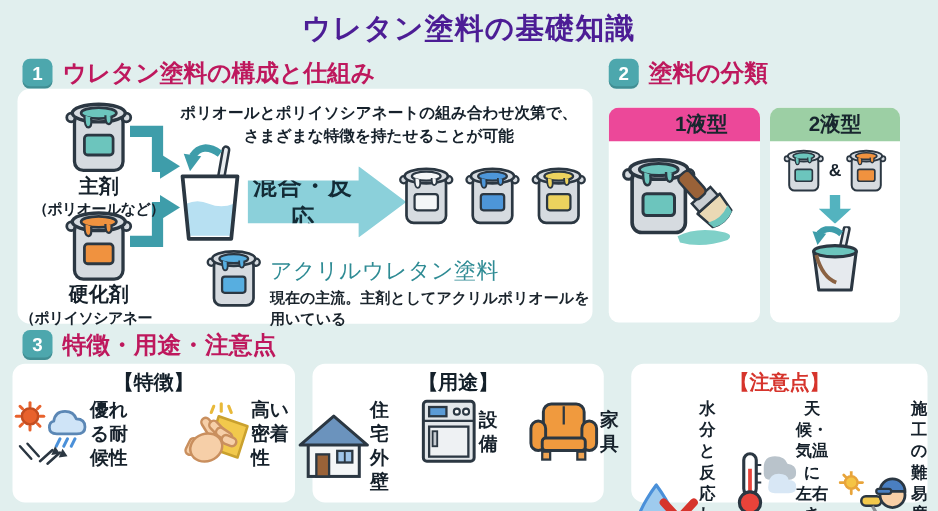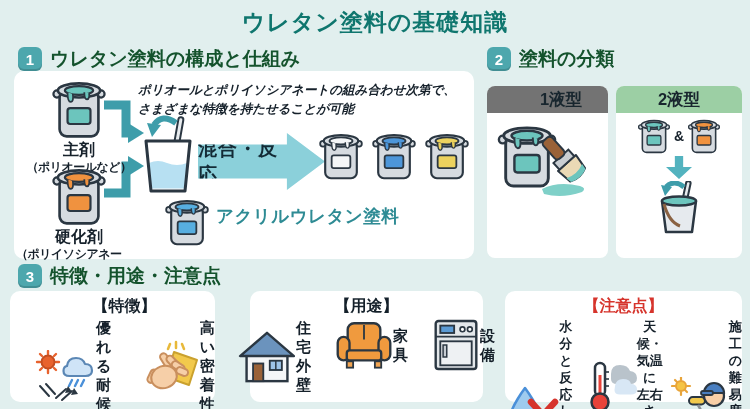--- a/index.html
+++ b/index.html
@@ -7,83 +7,83 @@
   body {
     position:relative; overflow:hidden;
     background:#e1efee;
     font-family:"Liberation Sans","DejaVu Sans",sans-serif;
     color:#16212b;
   }
   .pre { white-space:pre-line; }
 
   .title {
     position:absolute; top:7px; left:0; width:750px;
-    text-align:center; font-size:23px; font-weight:bold; color:#0f766e; letter-spacing:1px;
+    text-align:center; font-size:23px; font-weight:bold; color:#4c1d95; letter-spacing:1px;
   }
 
   .sec-header { position:absolute; display:flex; align-items:center; gap:8px; }
   .badge {
     width:24px; height:24px; border-radius:6px; background:#4da7ad; color:#fff;
     font-size:15px; font-weight:bold; display:flex; align-items:center; justify-content:center;
     box-shadow:inset 0 -2px 0 rgba(0,0,0,.15);
   }
-  .sec-title { font-size:19px; font-weight:bold; color:#14532d; }
+  .sec-title { font-size:19px; font-weight:bold; color:#be185d; }
 
   
   .panel1 { position:absolute; left:14px; top:71px; width:460px; height:188px; background:#fff; border-radius:10px; }
   .agent-block { position:absolute; width:126px; display:flex; flex-direction:column; align-items:center; }
   .agent-block.main { left:2px; top:8px; }
   .agent-block.hard { left:2px; top:95px; }
   .agent-label { font-size:16px; font-weight:bold; line-height:1.15; margin-top:2px; }
   .agent-sublabel { font-size:12px; font-weight:bold; letter-spacing:-0.5px; }
   .connectors { position:absolute; left:0; top:0; }
   .cup { position:absolute; left:126px; top:44px; }
   .note {
     position:absolute; top:10px; right:6px; width:330px;
-    font-size:12.5px; font-weight:bold; line-height:1.55; text-align:left; color:#16212b;font-style:italic;
+    font-size:12.5px; font-weight:bold; line-height:1.55; text-align:center; color:#16212b;
   }
   .mix-arrow {
     position:absolute; left:184px; top:62px; width:127px; height:57px; background:#8bd0da;
     clip-path:polygon(0 20%,70% 20%,70% 0,100% 50%,70% 100%,70% 80%,0 80%);
     display:flex; align-items:center;
   }
-  .mix-arrow span { width:70%; text-align:left; font-size:19px; font-weight:bold; color:#132b36; letter-spacing:1px; }
+  .mix-arrow span { width:70%; text-align:center; font-size:19px; font-weight:bold; color:#132b36; letter-spacing:1px; }
   .result-cans { position:absolute; left:304px; top:60px; display:flex; gap:7px; }
   .acrylic-can { position:absolute; left:150px; top:126px; }
-  .acrylic-heading { position:absolute; left:202px; top:133px; font-size:17.5px; font-weight:bold; color:#2e8b94; letter-spacing:0.5px; }
+  .acrylic-heading { position:absolute; left:202px; top:133px; font-size:17.5px; font-weight:normal; color:#2e8b94; letter-spacing:0.5px; }
   .acrylic-desc { position:absolute; left:202px; top:159px; font-size:12px; font-weight:bold; color:#1a242c; }
 
   
   .type-card {
     position:absolute; top:86px; height:172px; background:#fff; border-radius:8px;
     overflow:hidden; display:flex; flex-direction:column; align-items:center;
   }
   .card-1k { left:487px; width:121px; }
-  .card-2k { left:616px; width:126px; }
+  .card-2k { left:616px; width:104px; }
   .type-head {
     width:100%; height:27px; font-size:16.5px; font-weight:bold; color:#18262e;
     display:flex; align-items:center; justify-content:center; flex:none;
   }
-  .type-head.teal { background:#737373;padding-left:27px; }
+  .type-head.teal { background:#ec4899;padding-left:27px; }
   .type-head.green { background:#9ccfa4; }
   .type-caption { font-size:15.5px; font-weight:bold; text-align:center; line-height:1.4; margin-top:4px; }
   .card-2k .type-caption { font-size:13.5px; line-height:1.35; margin-top:2px; }
   .duo-row { display:flex; align-items:center; gap:3px; margin-top:5px; }
   .amp { font-size:14px; font-weight:bold; }
   .down-arrow {
     width:26px; height:23px; background:#53b3bf; margin:2px 0;
     clip-path:polygon(34% 0,66% 0,66% 48%,100% 48%,50% 100%,0 48%,34% 48%);
   }
 
   
   .info-card {
     position:absolute; top:291px; height:111px; background:#fff; border-radius:10px;
     display:flex; flex-direction:column; align-items:center; padding-top:5px;
   }
-  .card-feat { left:10px;  width:205px;padding-left:24px; }
+  .card-feat { left:10px;  width:226px; }
   .card-uses { left:250px; width:233px; }
   .card-caut { left:505px; width:237px; }
   .info-head { font-size:16px; font-weight:bold; color:#14202a; }
   .info-head.red { color:#d6342c; }
   .items-row { display:flex; align-items:flex-start; justify-content:center; margin-top:1px; }
   .card-feat .items-row { gap:26px; }
   .card-uses .items-row { gap:24px; }
   .card-caut .items-row { gap:8px; }
   .item { display:flex; flex-direction:row; align-items:center; }
   .item-icon { height:54px; display:flex; align-items:center; justify-content:center; }
@@ -167,20 +167,21 @@
         </svg>
       <svg width="46" height="50" viewBox="0 0 64 68" style="--paint:#ecd25e">
           <use href="#sym-can"></use>
         </svg>
     </div>
 
     <svg class="acrylic-can" width="46" height="50" viewBox="0 0 64 68" style="--paint:#57aee0">
         <use href="#sym-can"></use>
       </svg>
     <div class="acrylic-heading">アクリルウレタン塗料</div>
+    <div class="acrylic-desc">現在の主流。主剤としてアクリルポリオールを用いている</div>
   </div>
 
   <div class="sec-header" style="left:487px;top:46px;">
     <span class="badge">2</span>
     <span class="sec-title">塗料の分類</span>
   </div>
 
   <div class="type-card card-1k">
     <div class="type-head teal">1液型</div>
     <svg width="104" height="86" viewBox="0 0 104 86" style="margin-top:6px">
@@ -293,45 +294,45 @@
             <polygon points="31,2 2,27 60,27" fill="#6b93bd" stroke="#2b3742" stroke-width="2.6" stroke-linejoin="round"></polygon>
             <rect x="16" y="35" width="11" height="19" fill="#9a6238" stroke="#2b3742" stroke-width="2"></rect>
             <rect x="34" y="32" width="13" height="10" fill="#9ec4e8" stroke="#2b3742" stroke-width="2"></rect>
             <line x1="40.5" y1="32" x2="40.5" y2="42" stroke="#2b3742" stroke-width="1.6"></line>
           </svg>
         </span>
         <div class="item-label">住宅外壁</div>
       </div>
       <div class="item">
         <span class="item-icon">
+          <svg width="48" height="52" viewBox="0 0 52 56">
+            <rect x="4" y="2" width="44" height="52" rx="3" fill="#e3e7ea" stroke="#2b3742" stroke-width="2.6"></rect>
+            <rect x="9" y="7" width="15" height="8" fill="#5b9bd5" stroke="#2b3742" stroke-width="2"></rect>
+            <circle cx="33" cy="11" r="2.6" fill="#fff" stroke="#2b3742" stroke-width="1.8"></circle>
+            <circle cx="41" cy="11" r="2.6" fill="#fff" stroke="#2b3742" stroke-width="1.8"></circle>
+            <line x1="4" y1="19" x2="48" y2="19" stroke="#2b3742" stroke-width="2"></line>
+            <rect x="9" y="24" width="34" height="26" fill="#eef1f3" stroke="#2b3742" stroke-width="2"></rect>
+            <rect x="12" y="28" width="4" height="13" fill="#c6ccd2" stroke="#2b3742" stroke-width="1.6"></rect>
+          </svg>
+        </span>
+        <div class="item-label">設備</div>
+      </div>
+      <div class="item">
+        <span class="item-icon">
           <svg width="58" height="52" viewBox="0 0 64 56">
             <rect x="14" y="4" width="36" height="34" rx="7" fill="#f09a3e" stroke="#2b3742" stroke-width="2.6"></rect>
             <line x1="32" y1="6" x2="32" y2="22" stroke="#2b3742" stroke-width="2"></line>
             <rect x="3" y="19" width="13" height="26" rx="6.5" fill="#f09a3e" stroke="#2b3742" stroke-width="2.6"></rect>
             <rect x="48" y="19" width="13" height="26" rx="6.5" fill="#f09a3e" stroke="#2b3742" stroke-width="2.6"></rect>
             <rect x="13" y="34" width="38" height="11" rx="3" fill="#f09a3e" stroke="#2b3742" stroke-width="2.6"></rect>
             <rect x="13" y="46" width="7" height="7" fill="#f0a452" stroke="#2b3742" stroke-width="2"></rect>
             <rect x="44" y="46" width="7" height="7" fill="#f0a452" stroke="#2b3742" stroke-width="2"></rect>
           </svg>
         </span>
         <div class="item-label">家具</div>
-      </div>
-      <div class="item">
-        <span class="item-icon">
-          <svg width="48" height="52" viewBox="0 0 52 56">
-            <rect x="4" y="2" width="44" height="52" rx="3" fill="#e3e7ea" stroke="#2b3742" stroke-width="2.6"></rect>
-            <rect x="9" y="7" width="15" height="8" fill="#5b9bd5" stroke="#2b3742" stroke-width="2"></rect>
-            <circle cx="33" cy="11" r="2.6" fill="#fff" stroke="#2b3742" stroke-width="1.8"></circle>
-            <circle cx="41" cy="11" r="2.6" fill="#fff" stroke="#2b3742" stroke-width="1.8"></circle>
-            <line x1="4" y1="19" x2="48" y2="19" stroke="#2b3742" stroke-width="2"></line>
-            <rect x="9" y="24" width="34" height="26" fill="#eef1f3" stroke="#2b3742" stroke-width="2"></rect>
-            <rect x="12" y="28" width="4" height="13" fill="#c6ccd2" stroke="#2b3742" stroke-width="1.6"></rect>
-          </svg>
-        </span>
-        <div class="item-label">設備</div>
       </div>
     </div>
   </div>
 
   <div class="info-card card-caut">
     <div class="info-head red">【注意点】</div>
     <div class="items-row">
       <div class="item">
         <span class="item-icon">
           <svg width="54" height="50" viewBox="0 0 54 50">

